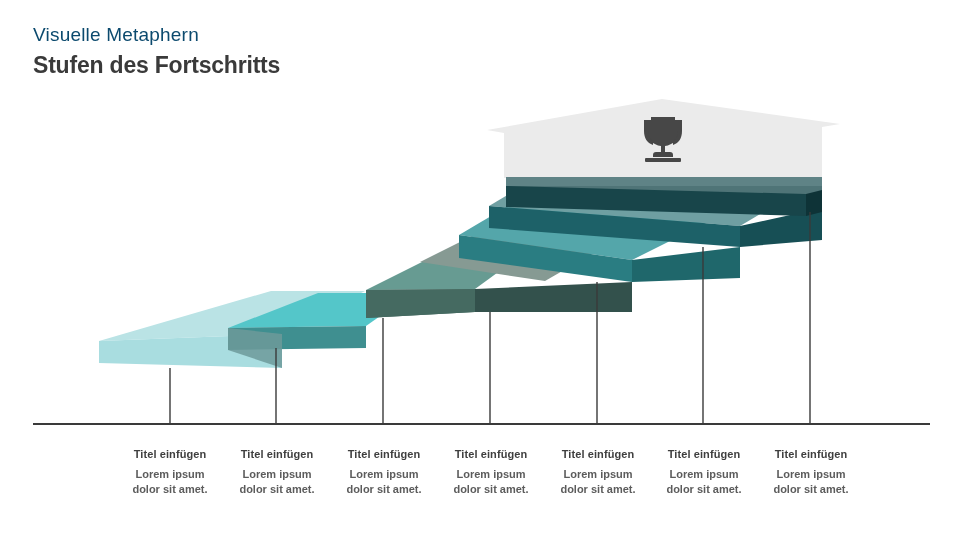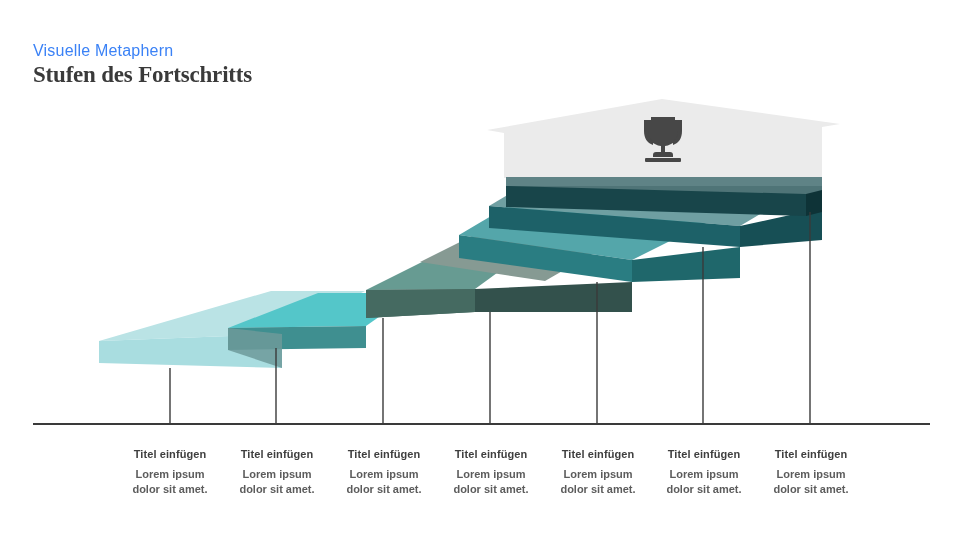--- a/index.html
+++ b/index.html
@@ -22,35 +22,33 @@
     background: #ffffff;
   }
   
   #header {
     position: absolute;
     left: 33px;
     top: 26px;
     width: 700px;
   }
   #eyebrow {
-    font-size: 16px;
-    color: #3b82f6;
+    font-size: 19px;
+    color: #0c4a6e;
     letter-spacing: 0.2px;
     line-height: 18px;
     font-weight: 400;
-    margin-top: 16px;
   }
   #slide-title {
     font-size: 23px;
     font-weight: bold;
     color: #3a3a3a;
     letter-spacing: -0.2px;
     line-height: 30px;
-    margin-top: 0;
-    font-family: Liberation Serif, serif;
+    margin-top: 6px;
   }
   
   #stage {
     position: absolute;
     left: 0;
     top: 0;
     width: 960px;
     height: 540px;
     pointer-events: none;
   }

